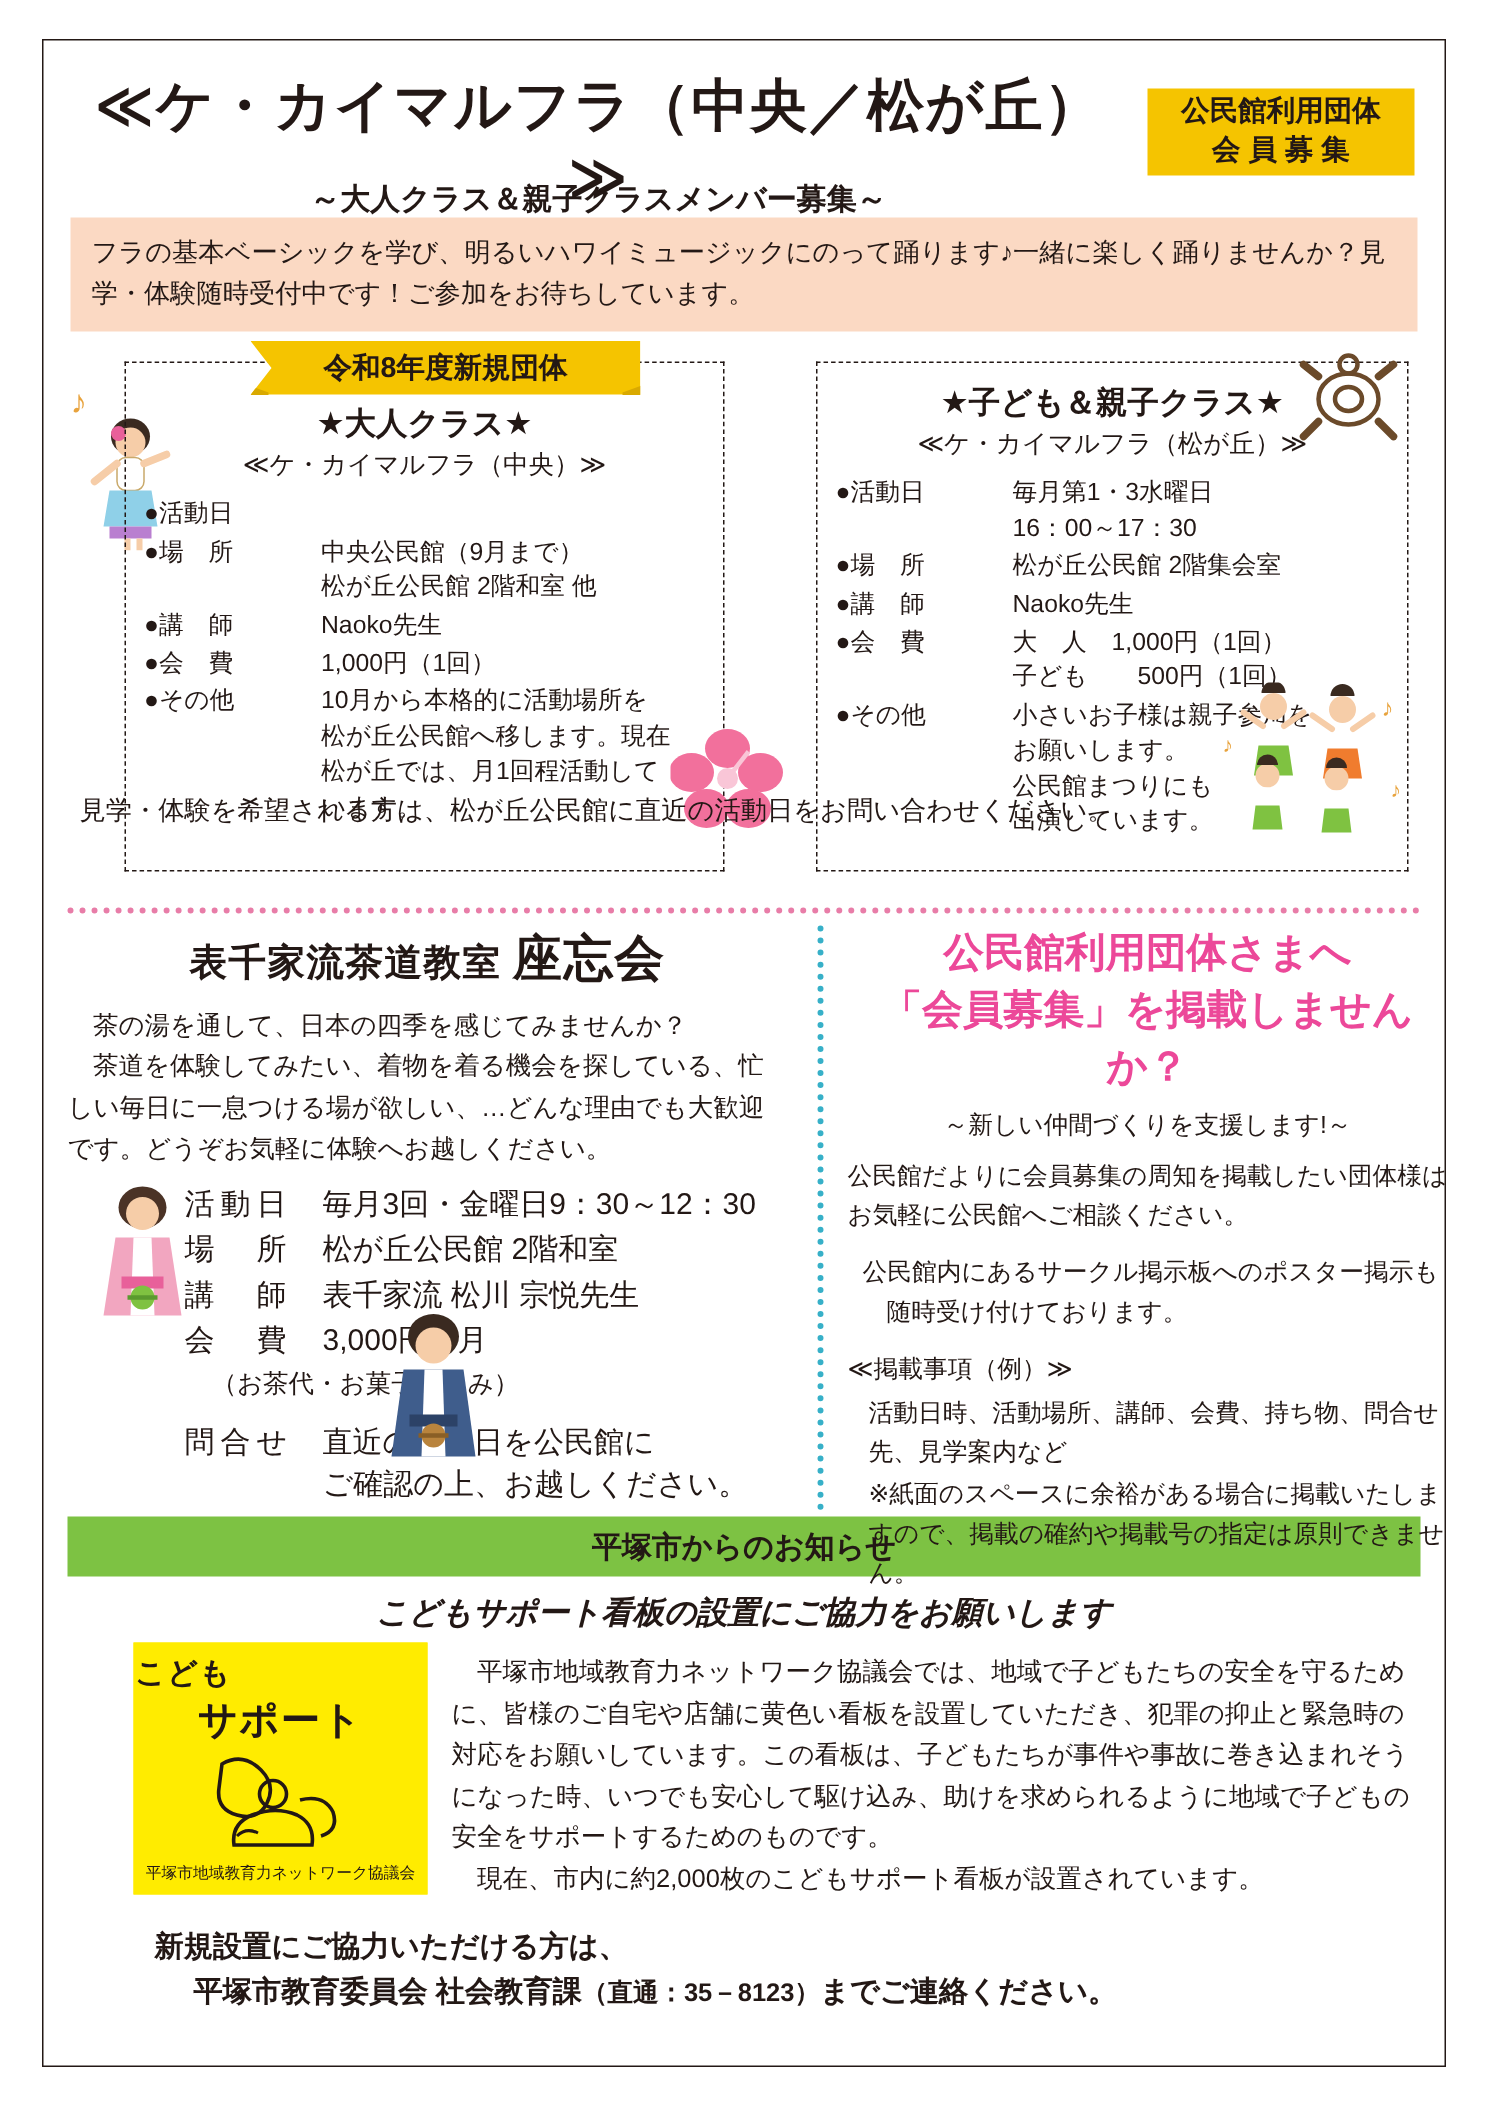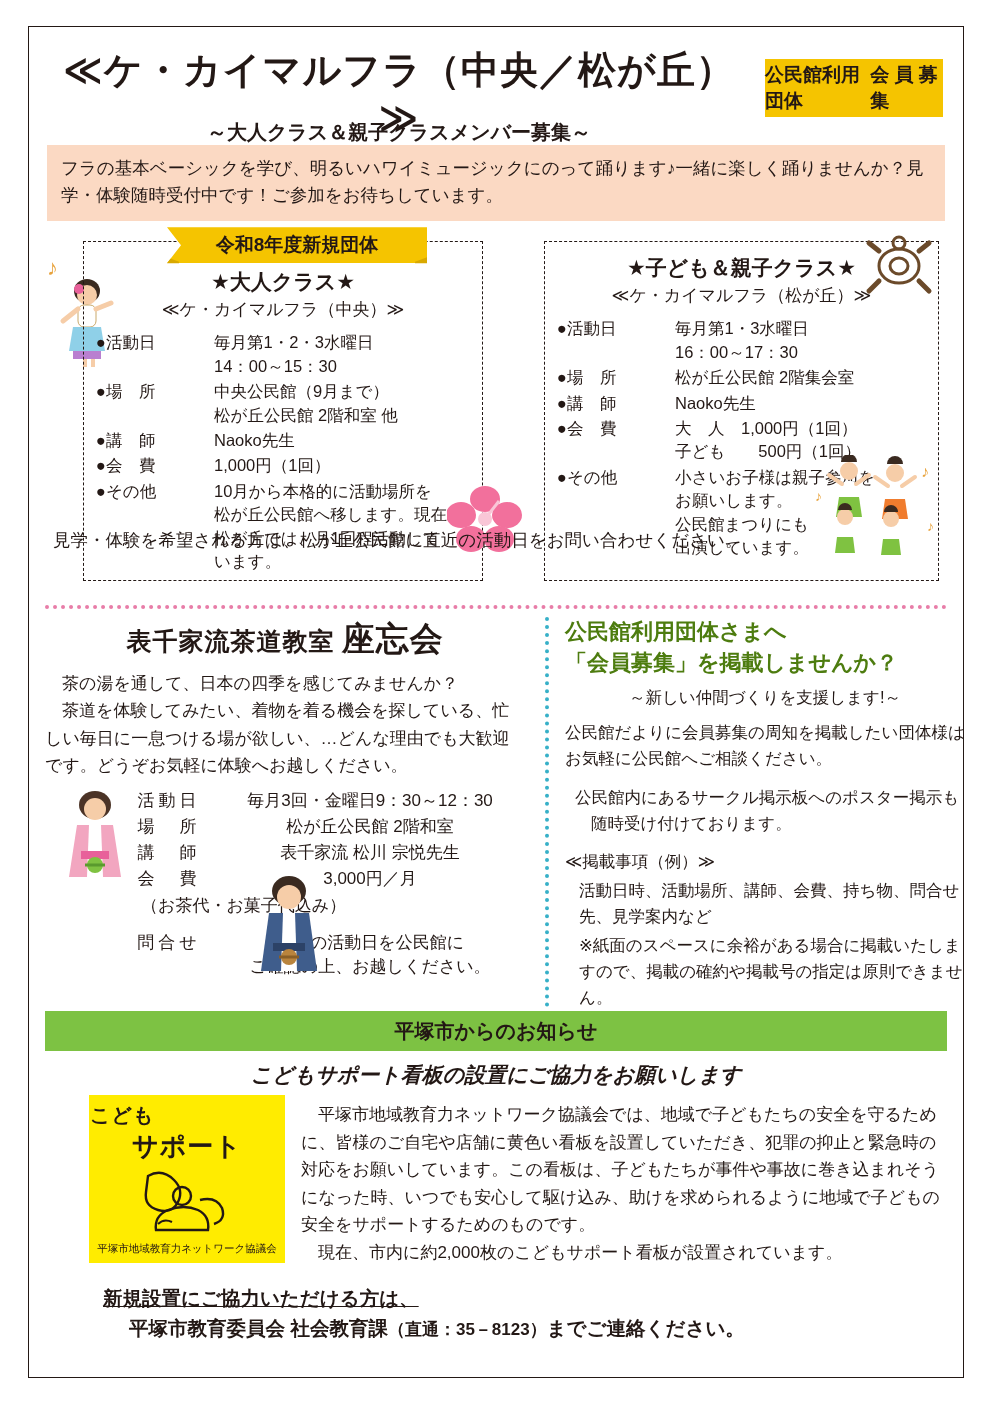--- a/index.html
+++ b/index.html
@@ -27,21 +27,21 @@
     transform: translateY(-30px);
   }
   .hdr-sub {
     position: absolute; left: 30px; top: 92px; width: 680px;
     text-align: center; font-size: 20px; font-weight: bold;
   }
   .badge {
     position: absolute; right: 20px; top: 32px;
     width: 178px; height: 58px;
     background: #f5c400;
-    display: flex; flex-direction: row; align-items: center; justify-content: center;
+    display: flex; flex-direction: column; align-items: center; justify-content: center;
     font-size: 19px; font-weight: bold; line-height: 1.35;
     color: #231815;
   }
   
   .intro {
     margin: 6px 18px 0 18px;
     background: #fbd9c3;
     padding: 10px 14px 12px 14px;
     font-size: 17.5px; line-height: 1.55;
   }
@@ -91,25 +91,25 @@
   }
   .tea-title {
     font-family: "Liberation Serif", "DejaVu Serif", serif;
     font-size: 25px; font-weight: bold; text-align: center;
     letter-spacing: 1px;
   }
   .tea-title .big { font-size: 33px; }
   .tea-body { font-size: 17px; line-height: 1.6; margin-top: 8px; }
   .tea-rows { margin-top: 10px; margin-left: 78px; }
   .tea-rows .row .lbl { width: 92px; flex: 0 0 92px; letter-spacing: 4px; }
-  .tea-rows .row { font-size: 17px; text-align: center; }
+  .tea-rows .row { font-size: 20px; }
   .indent { margin-left: 96px; font-size: 17px; }
   .right-col { position: absolute; left: 520px; top: 0; width: 400px; }
   .r-head {
-    color: #4d7c0f; font-size: 22px; font-weight: bold; 
+    color: #ec4899; font-size: 27px; font-weight: bold; text-align: center;
     line-height: 1.4;
   }
   .r-sub { text-align: center; font-size: 16.5px; margin-top: 8px; }
   .r-body { font-size: 16.5px; line-height: 1.6; margin-top: 10px; }
   .r-body2 { font-size: 16.5px; line-height: 1.6; margin-top: 12px; }
   .hang { padding-left: 16px; text-indent: -16px; }
   
   .greenbar {
     margin: 4px 16px 0 16px; height: 40px; background: #7dc243;
     display: flex; align-items: center; justify-content: center;
@@ -123,21 +123,21 @@
     width: 196px; height: 168px; background: #ffec00;
     border: 1px solid #ffec00;
   }
   .ks-t1 { text-align: left; font-size: 20px; font-weight: bold; margin-top: 6px; letter-spacing: 1px; }
   .ks-t2 { text-align: center; font-size: 26px; font-weight: bold; letter-spacing: 1px; }
   .ks-t3 { position: absolute; bottom: 6px; left: 0; right: 0; text-align: center; font-size: 10.5px; }
   .ks-fig { position: absolute; left: 48px; top: 70px; width: 100px; height: 72px; }
   .b-body { margin-left: 256px; font-size: 17px; line-height: 1.62; margin-top: 12px; }
   .b-body p { margin: 0; text-indent: 17px; }
   .b-foot { margin-top: 18px; font-size: 19.5px; font-weight: bold; line-height: 1.5; }
-  .b-foot .l1 { margin-left: 58px; text-decoration: underline; }
+  .b-foot .l1 { margin-left: 58px; }
   .b-foot .l2 { margin-left: 84px; }
   .b-foot .small { font-size: 17px; }
   svg { display: block; }
 </style>
 </head>
 <body>
 
 <div class="page">
 
   <div class="hdr">
@@ -168,22 +168,20 @@
     </svg>
 
     <div class="ribbon">令和8年度新規団体</div>
 
     <div class="dashbox box-left">
       <div class="cls-title">★大人クラス★</div>
       <div class="cls-sub">≪ケ・カイマルフラ（中央）≫</div>
       <div class="rows">
         <div class="row">
           <div class="lbl">●活動日</div>
-          <div class="val" style="white-space:pre-line">毎月第1・2・3水曜日
-14：00～15：30</div>
         </div>
         <div class="row">
           <div class="lbl">●場　所</div>
           <div class="val" style="white-space:pre-line">中央公民館（9月まで）
 松が丘公民館 2階和室 他</div>
         </div>
         <div class="row">
           <div class="lbl">●講　師</div>
           <div class="val" style="white-space:pre-line">Naoko先生</div>
         </div>

